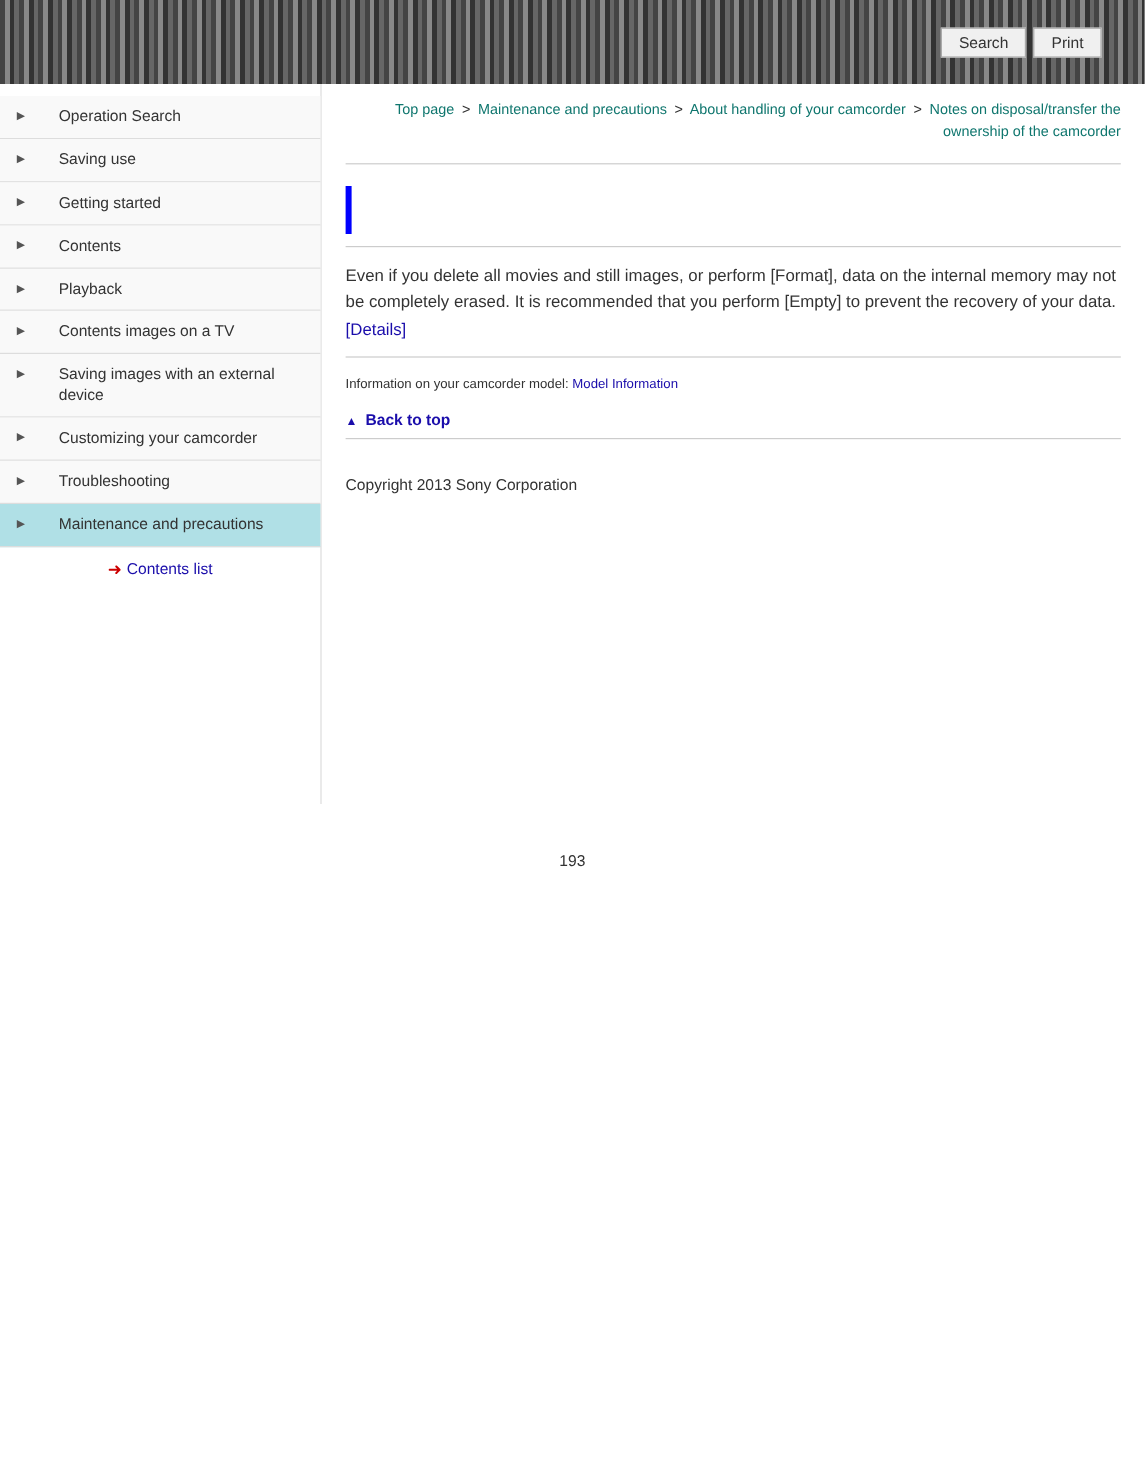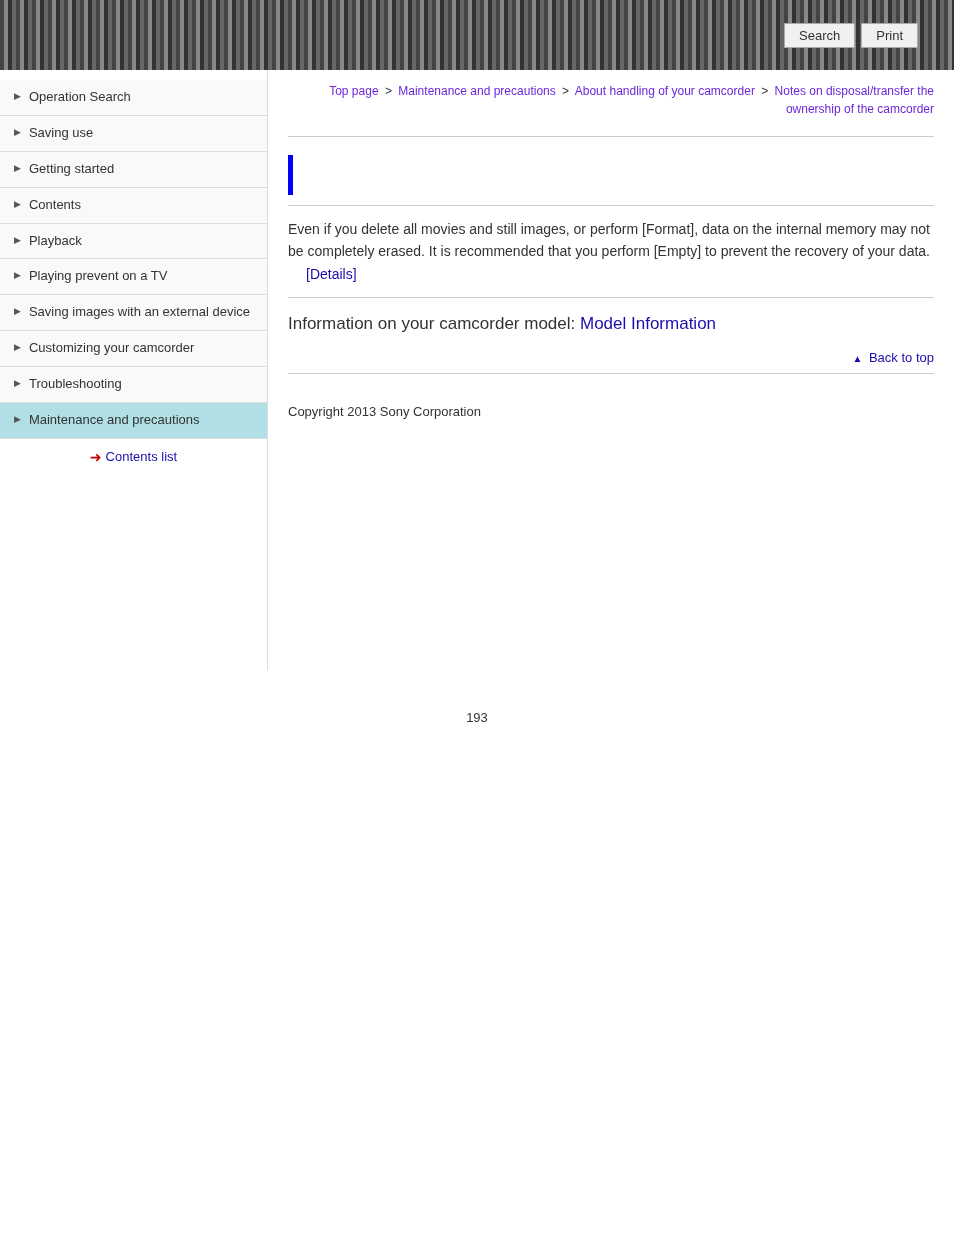--- a/index.html
+++ b/index.html
@@ -67,20 +67,21 @@
       color: #333;
     }
     .sidebar-arrow {
       font-size: 9px;
       margin-right: 8px;
       margin-top: 2px;
       color: #555;
     }
     .sidebar-item-text {
       line-height: 1.3;
+      margin-left: 20px;
     }
     .contents-list-row {
       display: flex;
       align-items: center;
       justify-content: center;
       padding: 10px 0;
     }
     .contents-list-arrow {
       color: #c00;
       margin-right: 4px;
@@ -100,21 +101,21 @@
     }
 
     
     .breadcrumb {
       padding: 12px 0 10px 0;
       font-size: 12px;
       text-align: right;
       line-height: 1.5;
     }
     .breadcrumb a, .breadcrumb .bc-link {
-      color: #6d28d9;
+      color: #0f766e;
       text-decoration: none;
       cursor: pointer;
     }
     .breadcrumb .bc-sep {
       color: #333;
       margin: 0 3px;
     }
 
     .divider {
       border: none;
@@ -139,37 +140,36 @@
     .content-text {
       font-size: 14px;
       line-height: 1.6;
       color: #333;
       margin: 12px 0;
     }
     .content-text .details-link {
       color: #1a0dab;
       text-decoration: none;
       cursor: pointer;
-      margin-left: 18px;
     }
 
     .model-info-row {
-      font-size: 17px;
+      font-size: 11px;
       margin: 16px 0;
     }
     .model-info-row a, .model-info-link {
       color: #1a0dab;
       text-decoration: none;
       cursor: pointer;
     }
 
     .back-to-top-row {
-      text-align: right;
       font-size: 13px;
       margin: 8px 0;
+      font-weight: bold;
     }
     .back-to-top-link {
       color: #1a0dab;
       text-decoration: none;
       cursor: pointer;
     }
     .back-to-top-triangle {
       font-size: 10px;
       margin-right: 3px;
     }
@@ -217,21 +217,21 @@
     <div class="sidebar-item">
       <span class="sidebar-arrow">▶</span>
       <span class="sidebar-item-text">Contents</span>
     </div>
     <div class="sidebar-item">
       <span class="sidebar-arrow">▶</span>
       <span class="sidebar-item-text">Playback</span>
     </div>
     <div class="sidebar-item">
       <span class="sidebar-arrow">▶</span>
-      <span class="sidebar-item-text">Playing prevent on a TV</span>
+      <span class="sidebar-item-text">Contents images on a TV</span>
     </div>
     <div class="sidebar-item">
       <span class="sidebar-arrow">▶</span>
       <span class="sidebar-item-text">Saving images with an external device</span>
     </div>
     <div class="sidebar-item">
       <span class="sidebar-arrow">▶</span>
       <span class="sidebar-item-text">Customizing your camcorder</span>
     </div>
     <div class="sidebar-item">

